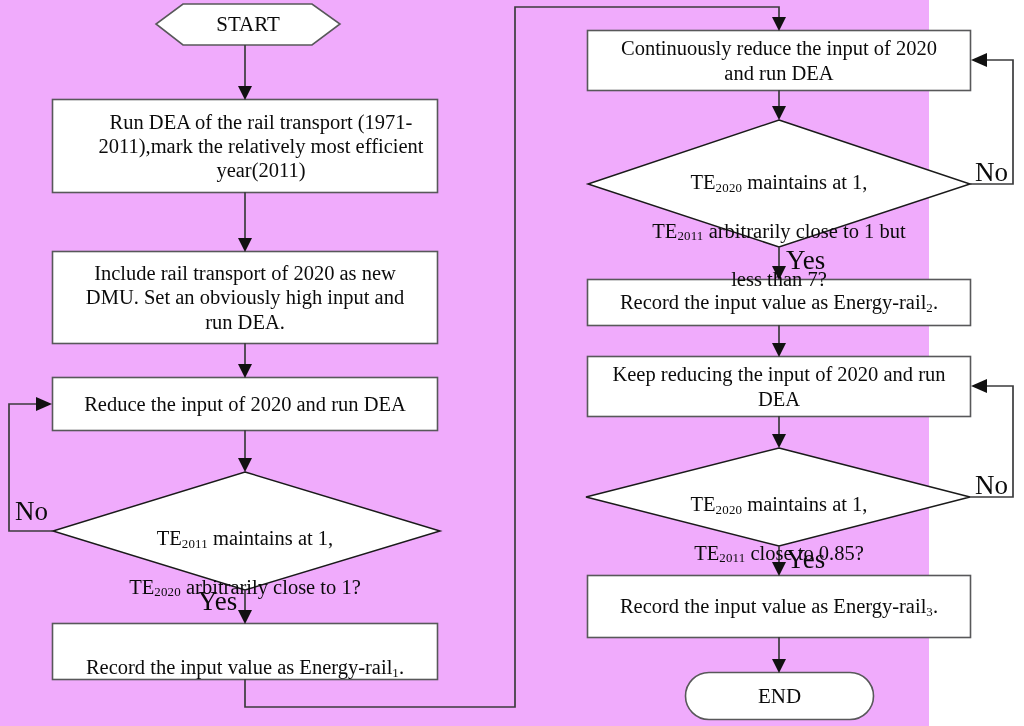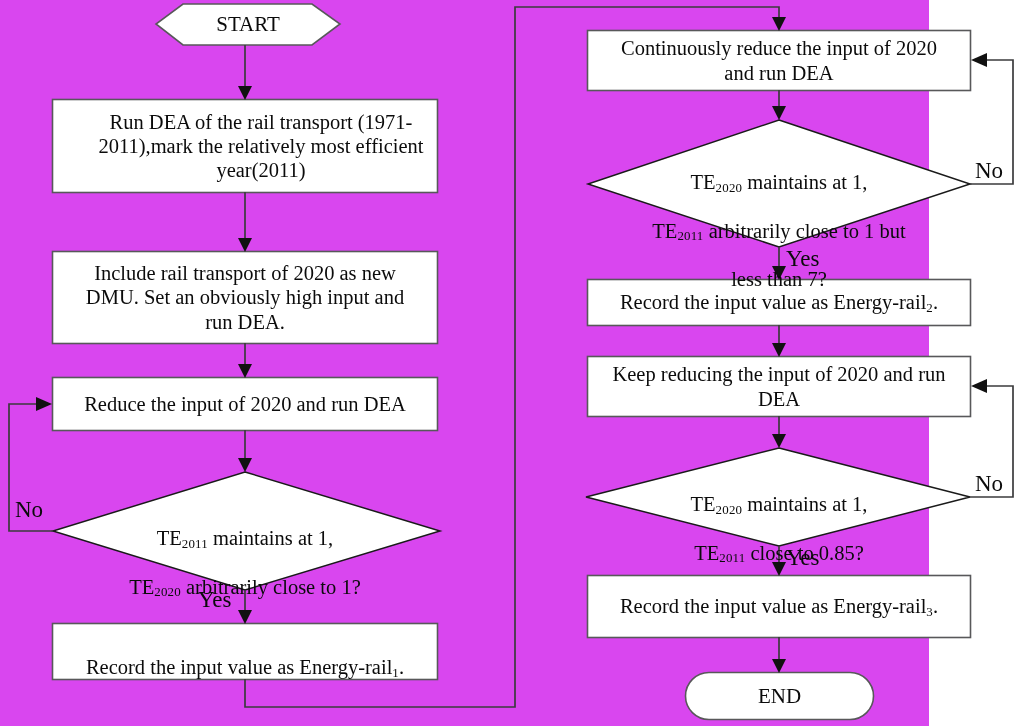--- a/index.html
+++ b/index.html
@@ -10,21 +10,21 @@
   body {
     width: 1024px;
     height: 726px;
     overflow: hidden;
     font-family: "Liberation Serif", "DejaVu Serif", serif;
   }
   #flowchart-root {
     position: relative;
     width: 929px;
     height: 726px;
-    background: #d946ef;
+    background: #f0abfc;
   }
   svg#flow-svg {
     position: absolute;
     left: 0;
     top: 0;
     width: 1024px;
     height: 726px;
     display: block;
   }
   .node-shape {
@@ -57,21 +57,21 @@
     pointer-events: none;
     white-space: pre-line;
   }
   .lbl-box { font-size: 20.5px; }
   .lbl-diamond { font-size: 20.5px; }
   .lbl-term { font-size: 21px; }
   .edge-label {
     position: absolute;
     color: #0b0b0b;
     font-family: "Liberation Serif", "DejaVu Serif", serif;
-    font-size: 23px;
+    font-size: 27px;
     line-height: 1;
     pointer-events: none;
   }
   sub {
     font-size: 0.63em;
     vertical-align: baseline;
     position: relative;
     bottom: -0.22em;
     letter-spacing: 0.2px;
   }

